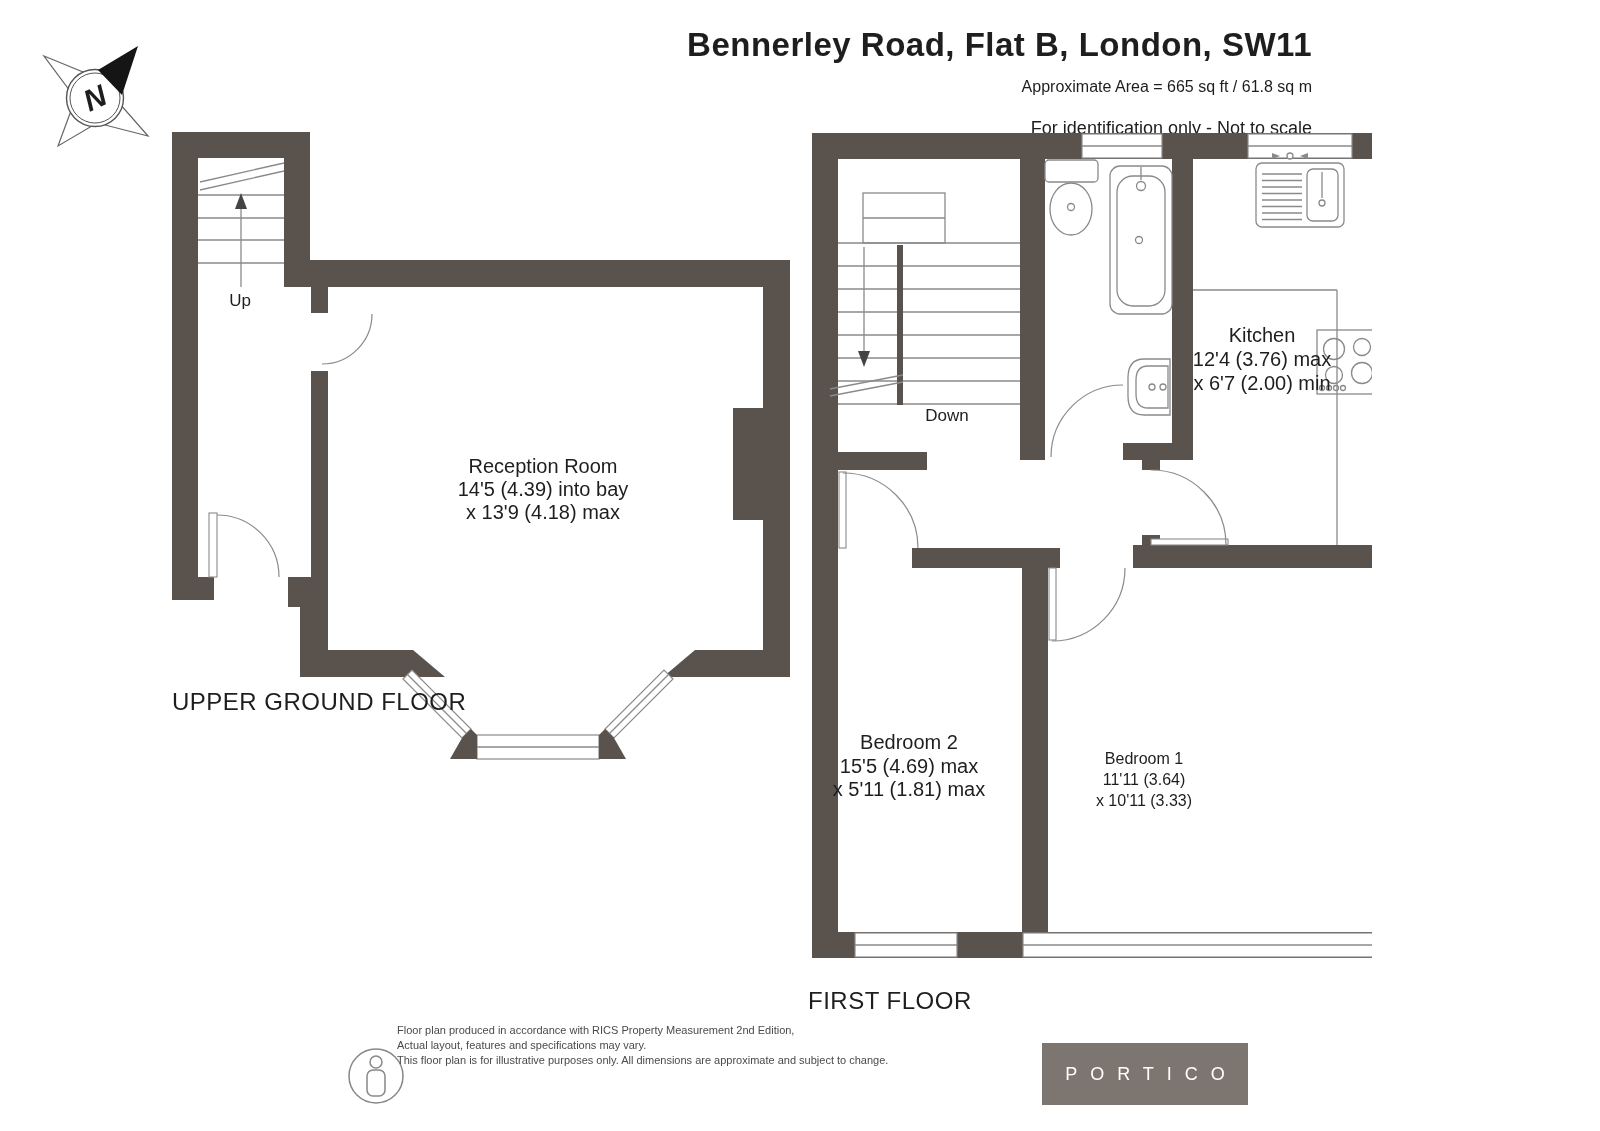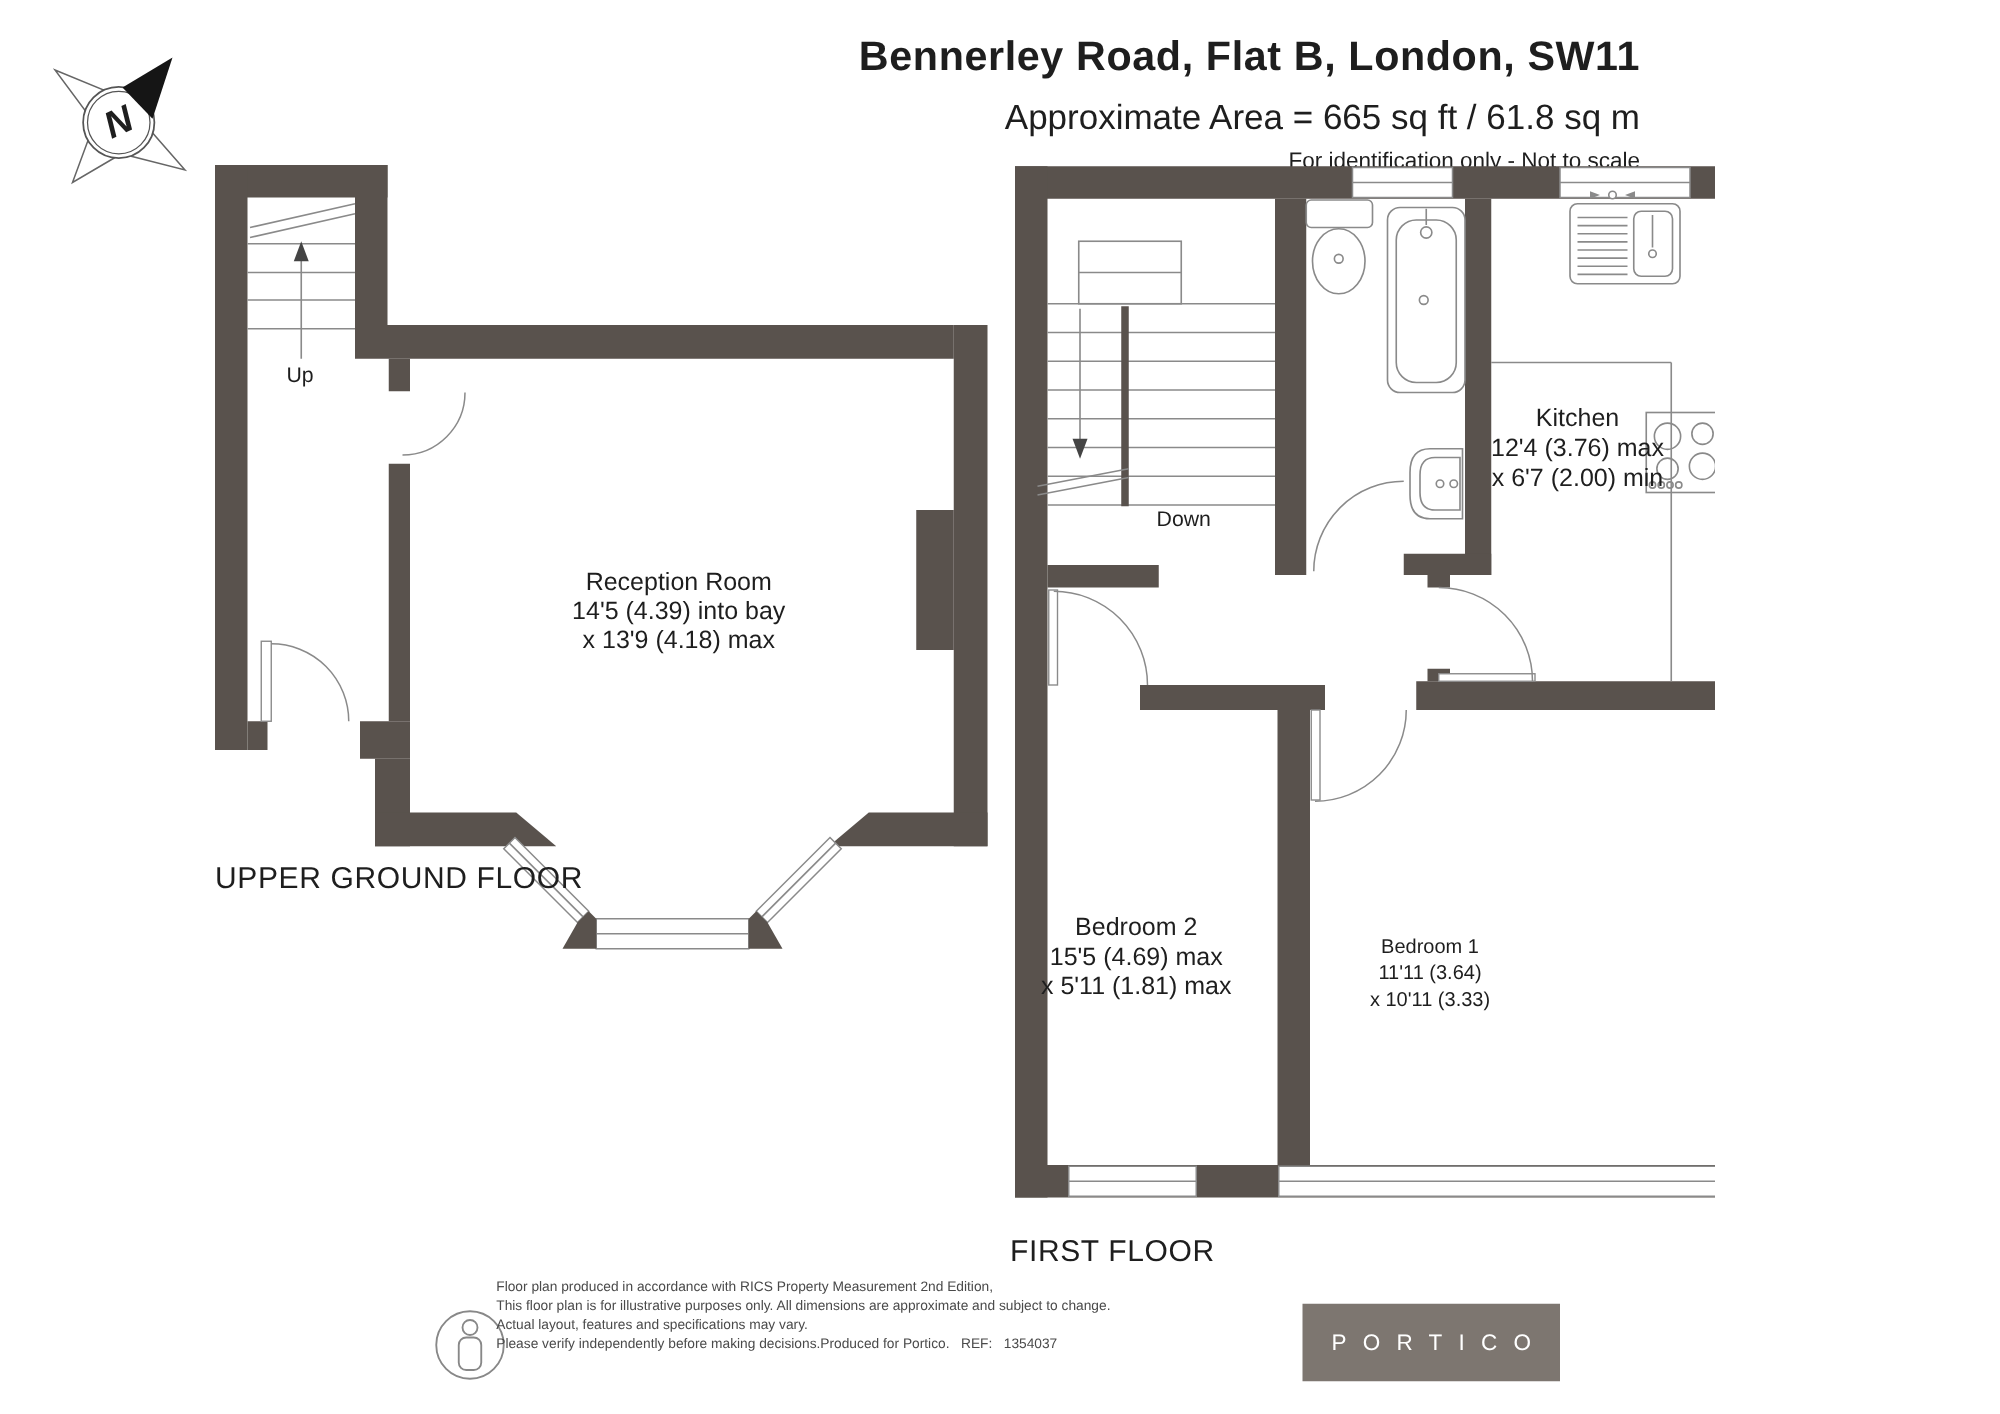--- a/index.html
+++ b/index.html
@@ -1,20 +1,20 @@
 <!DOCTYPE html>
 <html style="--wall: #59524d; --line: #8a8a8a; --text: #1e1e1e; --muted: #4a4a4a; --logo_bg: #7d7670;"><head>
 <meta charset="utf-8">
 <style>
   html,body{margin:0;padding:0;background:#fff;}
   .page{position:relative;width:1372px;height:1131px;background:#fff;overflow:hidden;
         font-family:"Liberation Sans",sans-serif;color:var(--text,#1e1e1e);}
   .hdr{position:absolute;right:60px;text-align:right;white-space:nowrap;}
   .hdr-title{top:26px;font-size:33px;font-weight:bold;letter-spacing:.5px;}
-  .hdr-area{top:78px;font-size:28px;}
+  .hdr-area{top:78px;font-size:16px;}
   .hdr-note{top:118px;font-size:18px;}
   .plan-svg{position:absolute;left:0;top:0;width:1600px;height:1131px;}
   .w{fill:var(--wall,#59524d);stroke:none;}
   .ln{stroke:var(--line,#8a8a8a);stroke-width:1.3;fill:none;}
   .fx{fill:#fff;stroke:var(--line,#8a8a8a);stroke-width:1.3;}
   .arc{stroke:var(--line,#8a8a8a);stroke-width:1.2;fill:none;}
   .leaf{fill:#fff;stroke:var(--line,#8a8a8a);stroke-width:1.1;}
   .win{fill:#fff;stroke:var(--line,#8a8a8a);stroke-width:1.2;}
   text{fill:var(--text,#1e1e1e);font-family:"Liberation Sans",sans-serif;}
   .room-t{font-size:20px;text-anchor:middle;}
@@ -249,20 +249,19 @@
 
     <g>
       <circle cx="376" cy="1076" r="27" fill="#fff" stroke="#888" stroke-width="1.5"></circle>
       <circle cx="376" cy="1062" r="6" fill="#fff" stroke="#888" stroke-width="1.5"></circle>
       <rect x="367" y="1070" width="18" height="26" rx="6" fill="#fff" stroke="#888" stroke-width="1.5"></rect>
     </g>
   </svg>
 
   <div class="disc">
     <div>Floor plan produced in accordance with RICS Property Measurement 2nd Edition,</div>
+    <div>Actual layout, features and specifications may vary.</div>
     <div>This floor plan is for illustrative purposes only. All dimensions are approximate and subject to change.</div>
-    <div>Actual layout, features and specifications may vary.</div>
-    <div>Please verify independently before making decisions.Produced for Portico.   REF:   1354037</div>
   </div>
 
   <div class="logo">PORTICO</div>
 
 </div>
 
 </body></html>

